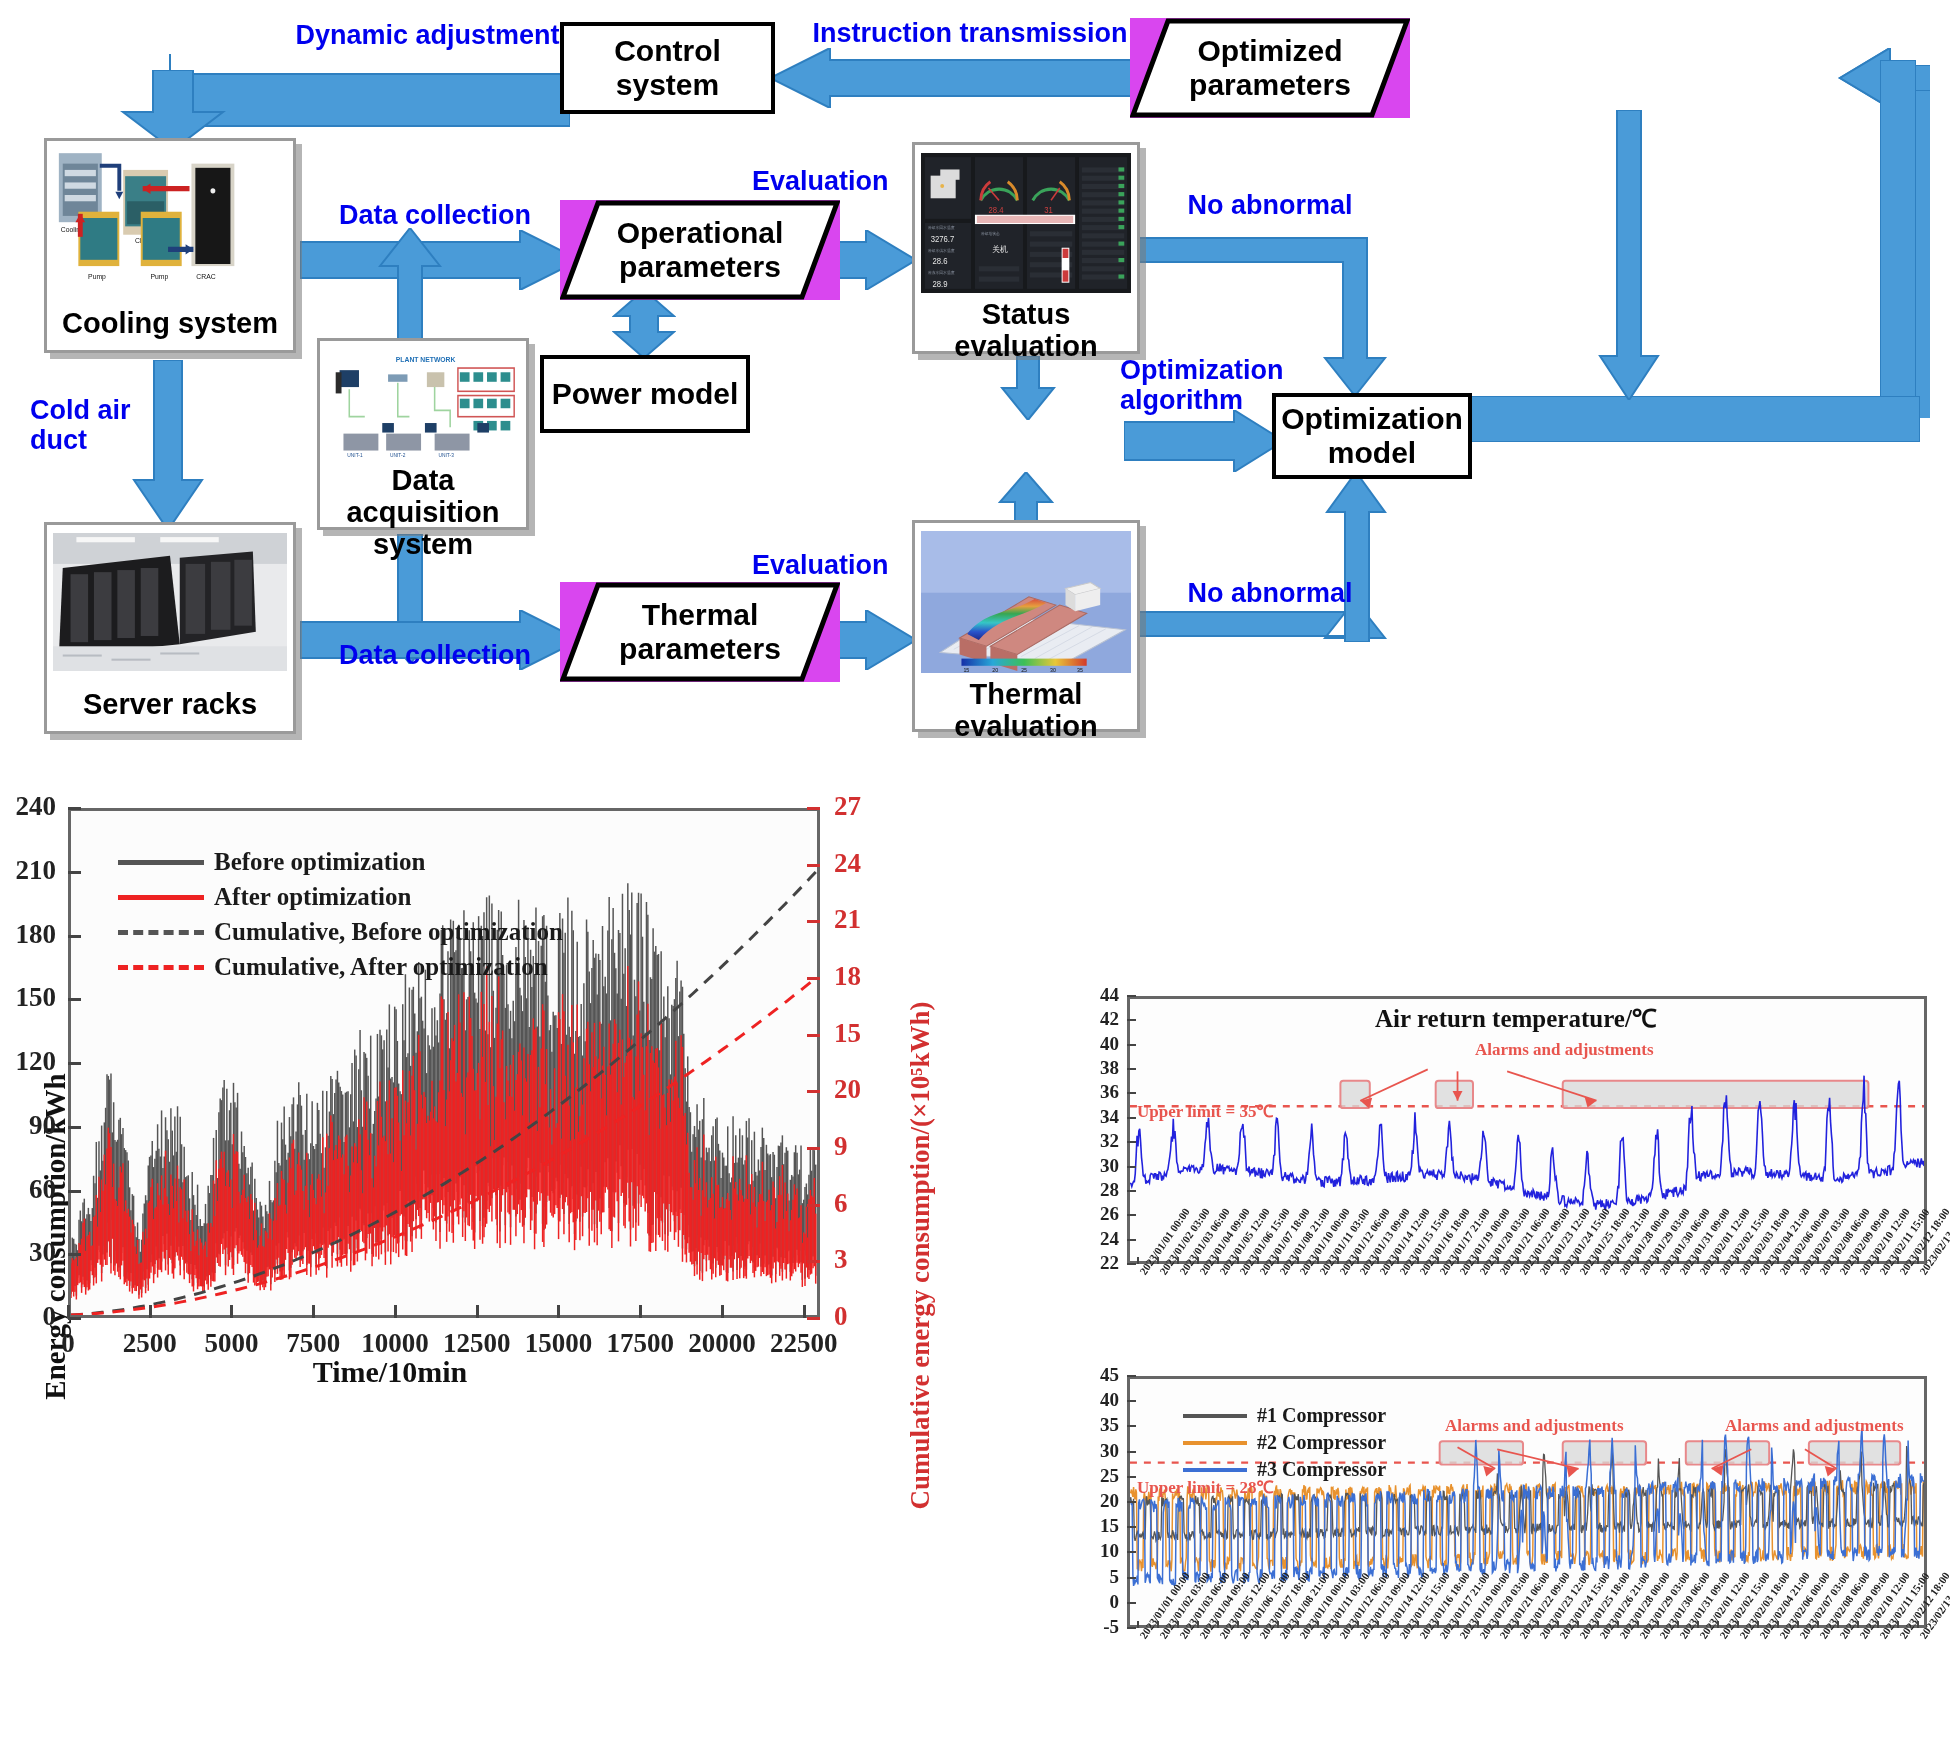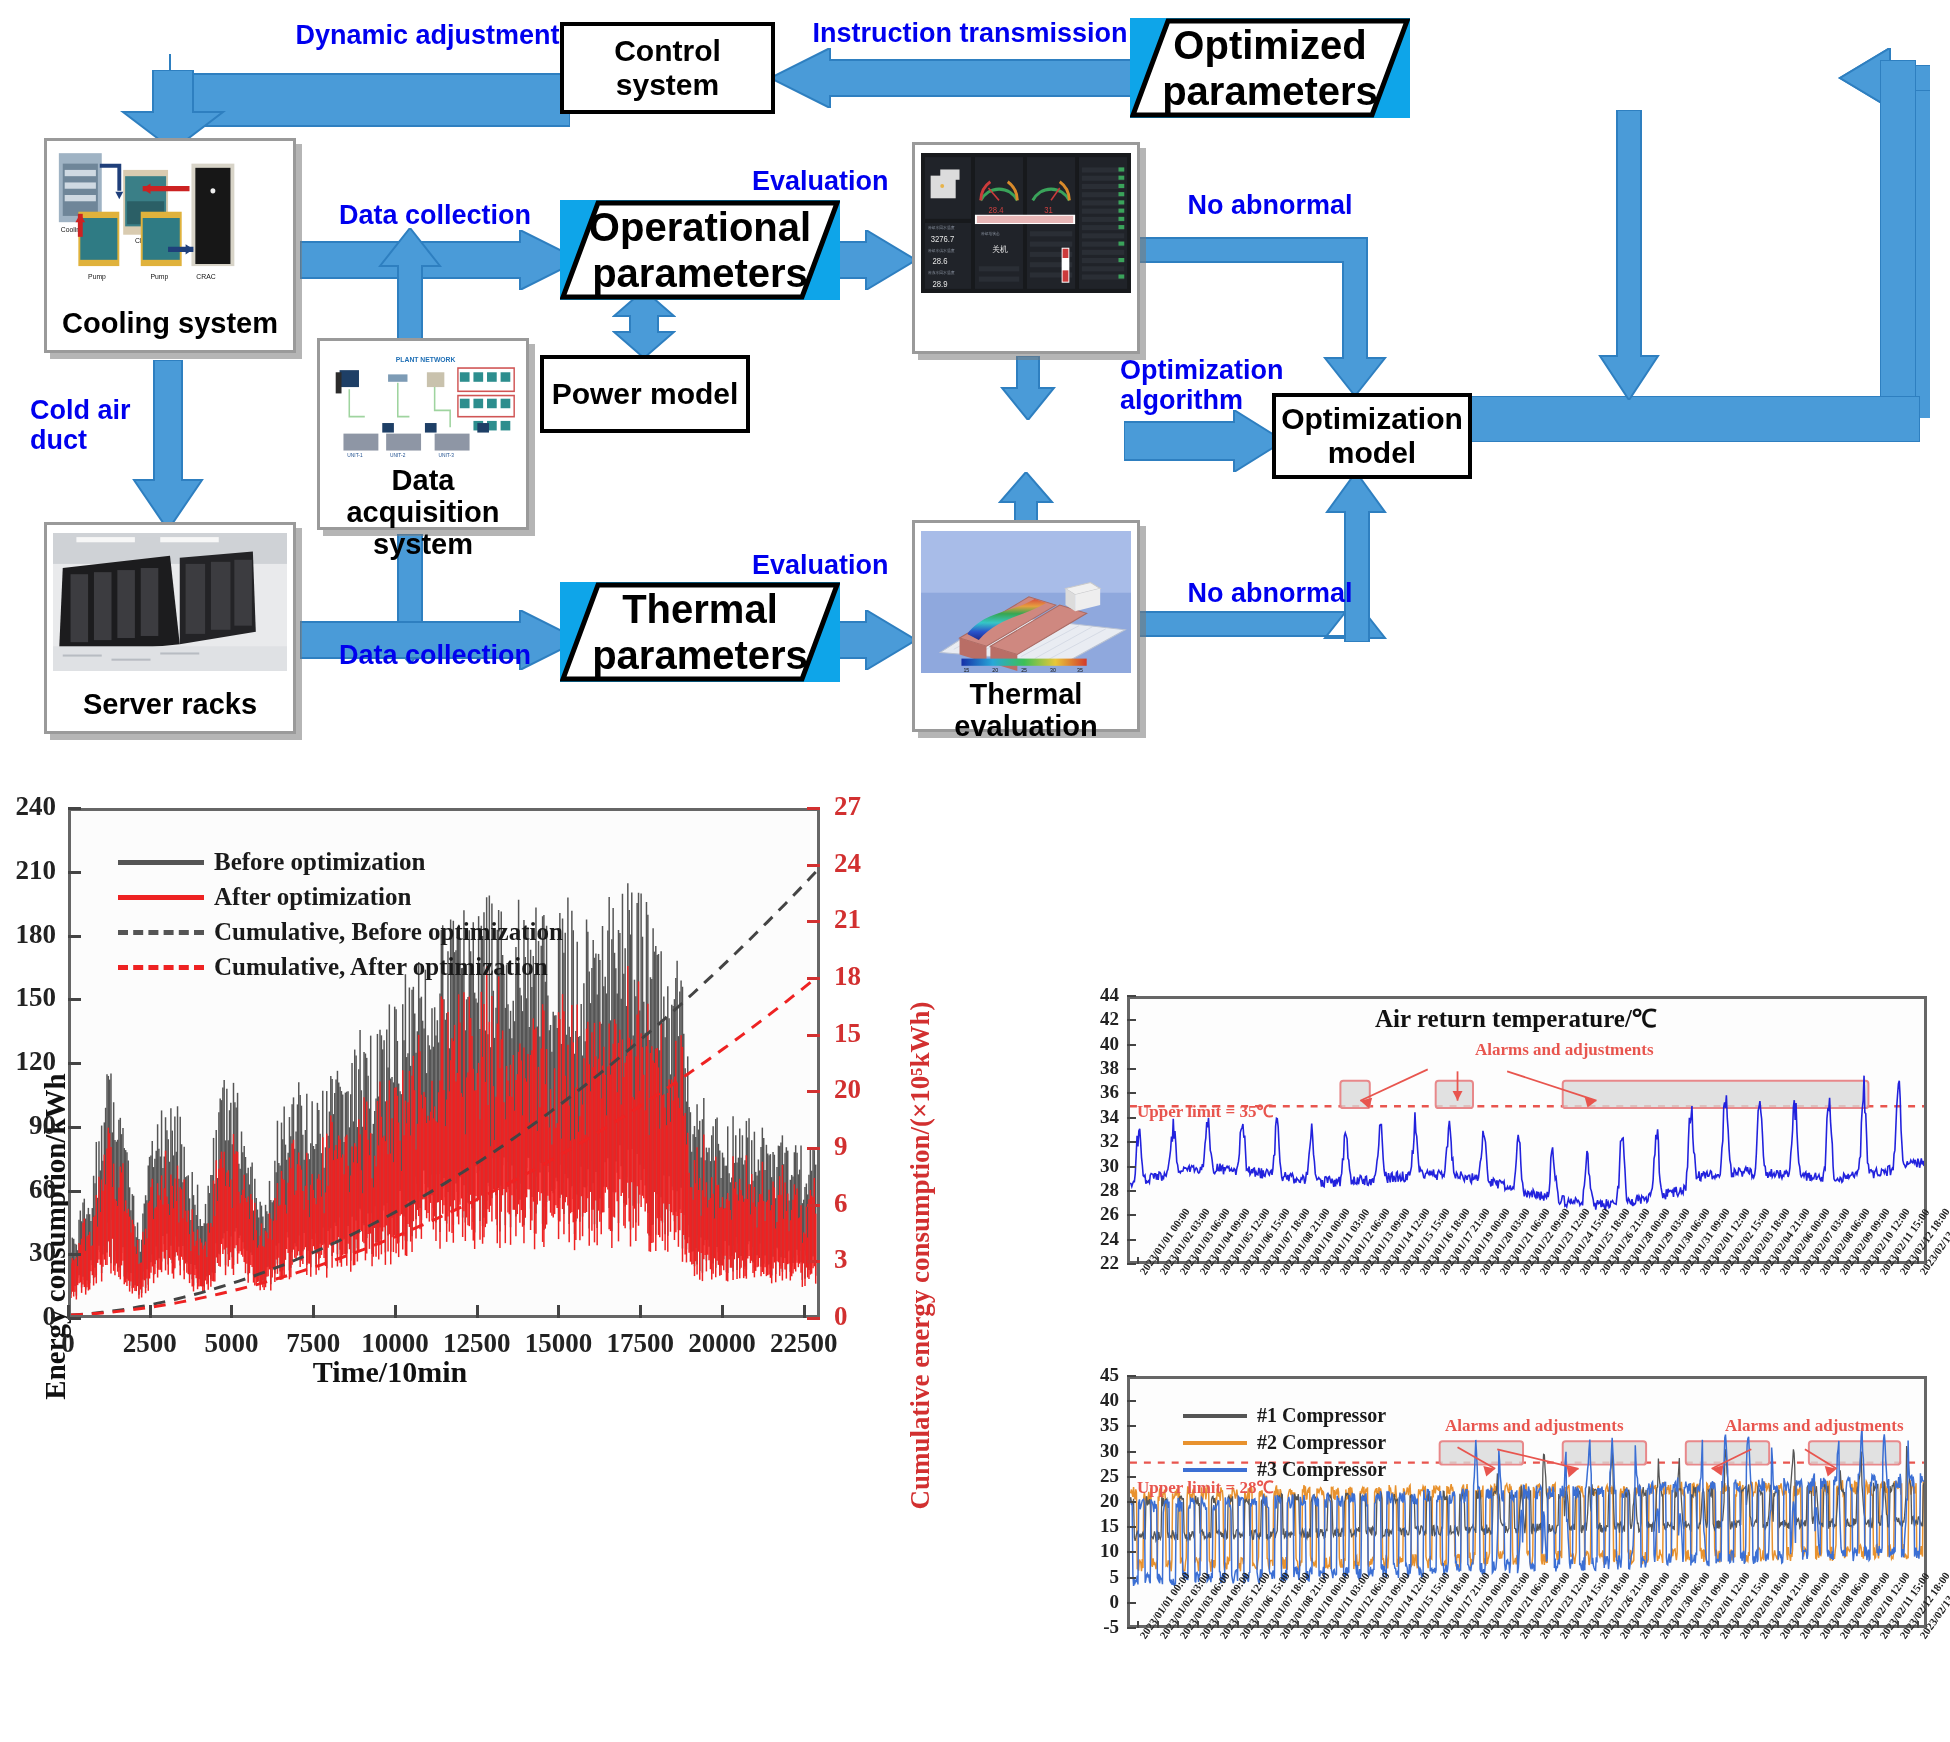--- a/index.html
+++ b/index.html
@@ -19,22 +19,22 @@
     line-height:1.12; text-align:center; white-space:pre-line;
   }
   .box {
     position:absolute; background:#fff; border:4px solid #000;
     display:flex; align-items:center; justify-content:center;
     text-align:center; font-weight:bold; font-size:30px;
     line-height:1.15; white-space:pre-line; color:#000;
     font-family:"Liberation Sans", sans-serif;
   }
   .para {
-    position:absolute; background:#0ea5e9; color:#000;
-    font-weight:bold; font-size:40px; line-height:1.15;
+    position:absolute; background:#d946ef; color:#000;
+    font-weight:bold; font-size:30px; line-height:1.15;
     display:flex; align-items:center; justify-content:center;
     text-align:center; white-space:pre-line;
   }
   .para .inner{ position:relative; z-index:2;}
   .para svg { position:absolute; left:0; top:0; width:100%; height:100%; z-index:1;}
 
   
   .pcard {
     position:absolute; background:#fff; border:3px solid #9a9a9a;
     box-shadow:6px 6px 0 rgba(120,120,120,.55);
@@ -448,20 +448,21 @@
           <rect x="205" y="46" width="6" height="4"></rect>
             <rect x="205" y="54" width="6" height="4"></rect>
           <rect x="205" y="62" width="6" height="4"></rect>
             <rect x="205" y="70" width="6" height="4"></rect>
           <rect x="205" y="86" width="6" height="4"></rect>
             <rect x="205" y="102" width="6" height="4"></rect>
           <rect x="205" y="118" width="6" height="4"></rect>
         </g>
       </svg>
     </div>
+    <div class="cap">Status  evaluation</div>
   </div>
 
   <div class="pcard" style="left:912px;top:520px;width:228px;height:212px;">
     <div class="thumb" style="height:142px;">
       <svg viewBox="0 0 218 138" preserveAspectRatio="none" style="width:100%;height:100%;">
         <defs>
           <linearGradient id="cfdband" x1="0" y1="0" x2="0" y2="1">
             <stop offset="0%" stop-color="#d94b3a"></stop>
             <stop offset="18%" stop-color="#e8a03a"></stop>
             <stop offset="36%" stop-color="#2fa84f"></stop>

